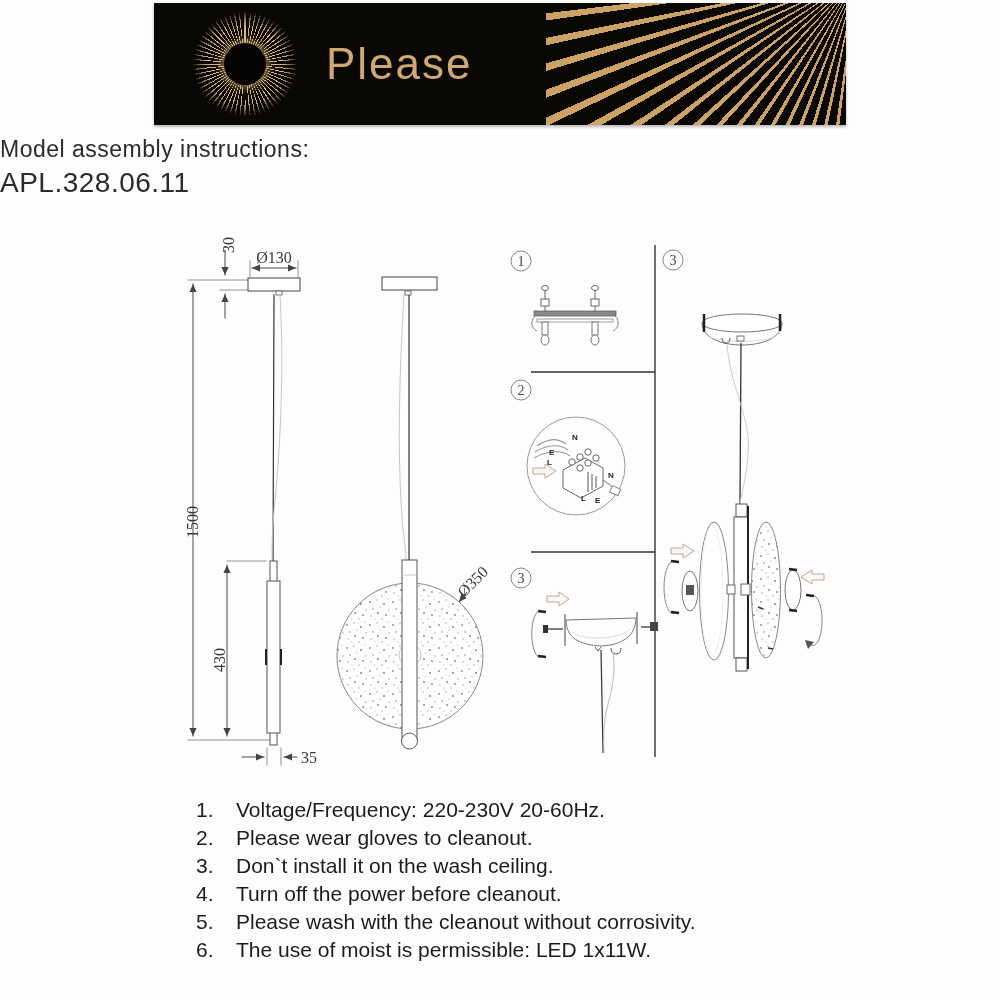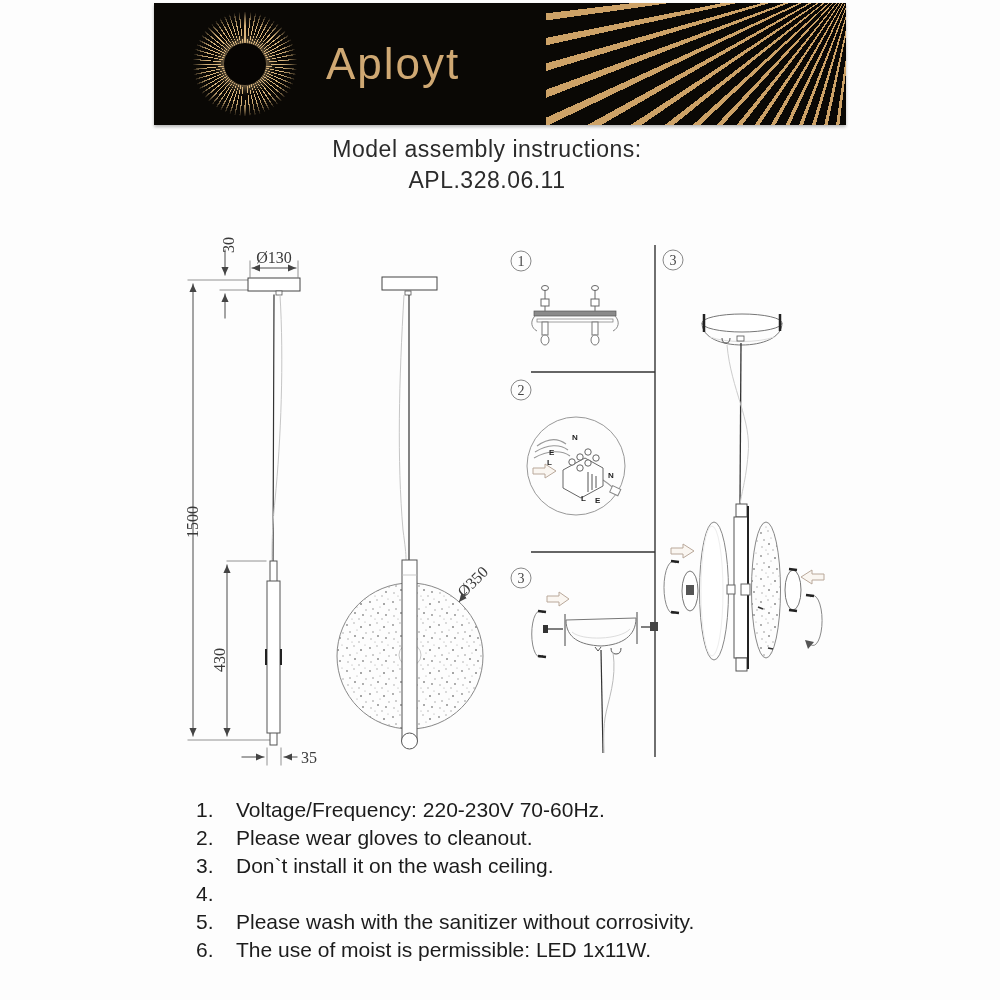--- a/index.html
+++ b/index.html
@@ -12,23 +12,23 @@
          background:repeating-conic-gradient(from 0deg,#d8b47c 0deg 1.5deg,rgba(10,8,5,0) 1.5deg 5.6deg);
          -webkit-mask:radial-gradient(circle,transparent 0 17px,#000 23px 38px,rgba(0,0,0,.55) 46px,transparent 53px);
          mask:radial-gradient(circle,transparent 0 17px,#000 23px 38px,rgba(0,0,0,.55) 46px,transparent 53px);}
   .burst-core{position:absolute;left:70px;top:40px;width:42px;height:42px;border-radius:50%;
          background:#070503;box-shadow:0 0 9px 3px rgba(228,193,138,.6);}
   .brand{position:absolute;left:172px;top:0;height:122px;display:flex;align-items:center;
          color:#cfa873;font-size:44px;font-weight:400;letter-spacing:2px;}
   .fan{position:absolute;right:0;top:0;width:300px;height:122px;
        background:repeating-conic-gradient(from 140deg at 104% -22%,rgba(0,0,0,0) 0deg 3.1deg,#cda267 3.1deg 4.4deg);}
   
-  #title{position:absolute;left:0;top:136px;width:974px;text-align:center;color:#2b2b2b;}
+  #title{position:absolute;left:0;top:136px;width:974px;color:#2b2b2b;}
   #title .t1{font-size:23px;letter-spacing:.5px;}
-  #title .t2{font-size:23px;margin-top:4px;letter-spacing:.5px;}
+  #title .t2{font-size:28px;margin-top:4px;letter-spacing:.5px;}
   
   #instructions{position:absolute;left:196px;top:796px;color:#1c1c1c;font-size:21px;line-height:28px;}
   .inst-row{display:flex;}
   .inst-num{width:30px;text-align:left;flex:0 0 30px;}
   .inst-text{margin-left:10px;}
   
   #draw{position:absolute;left:0;top:0;width:1000px;height:1000px;}
   text.dim{font-family:"Liberation Serif",serif;fill:#3a3a3a;font-size:16px;}
   text.badge{font-family:"Liberation Serif",serif;fill:#444;font-size:14px;}
   text.wire{font-family:"Liberation Sans",sans-serif;fill:#222;font-size:8px;font-weight:bold;}
@@ -246,48 +246,49 @@
       <polygon points="824,574 812,574 812,570 801,577 812,584 812,580 824,580" fill="#faf6f1" stroke="#b9a89a"></polygon>
       <path d="M810,597 A9,25 0 1 1 810,644" fill="none" stroke="#888"></path>
       <line x1="806" y1="595" x2="814" y2="596" stroke="#222" stroke-width="2.4"></line>
       <polygon points="805,640 814,642 808,649" fill="#555"></polygon>
     </g>
   </svg>
 
   <div id="header">
     <div class="burst"></div>
     <div class="burst-core"></div>
-    <div class="brand">Aployt</div>
+    <div class="brand">Please</div>
     <div class="fan"></div>
   </div>
 
   <div id="title">
     <div class="t1">Model assembly instructions:</div>
     <div class="t2">APL.328.06.11</div>
   </div>
 
   <div id="instructions">
     <div class="inst-row">
       <span class="inst-num">1.</span>
-      <span class="inst-text">Voltage/Frequency: 220-230V 70-60Hz.</span>
+      <span class="inst-text">Voltage/Frequency: 220-230V 20-60Hz.</span>
     </div>
     <div class="inst-row">
       <span class="inst-num">2.</span>
       <span class="inst-text">Please wear gloves to cleanout.</span>
     </div>
     <div class="inst-row">
       <span class="inst-num">3.</span>
       <span class="inst-text">Don`t install it on the wash ceiling.</span>
     </div>
     <div class="inst-row">
       <span class="inst-num">4.</span>
+      <span class="inst-text">Turn off the power before cleanout.</span>
     </div>
     <div class="inst-row">
       <span class="inst-num">5.</span>
-      <span class="inst-text">Please wash with the sanitizer without corrosivity.</span>
+      <span class="inst-text">Please wash with the cleanout without corrosivity.</span>
     </div>
     <div class="inst-row">
       <span class="inst-num">6.</span>
       <span class="inst-text">The use of moist is permissible: LED 1x11W.</span>
     </div>
   </div>
 
 </div>
 
 </body></html>

